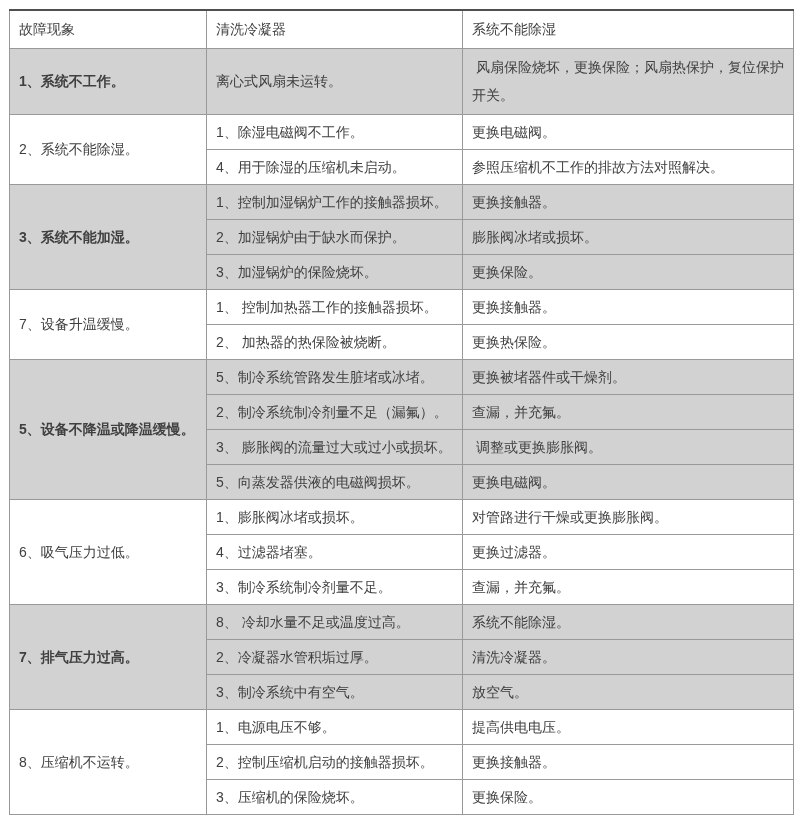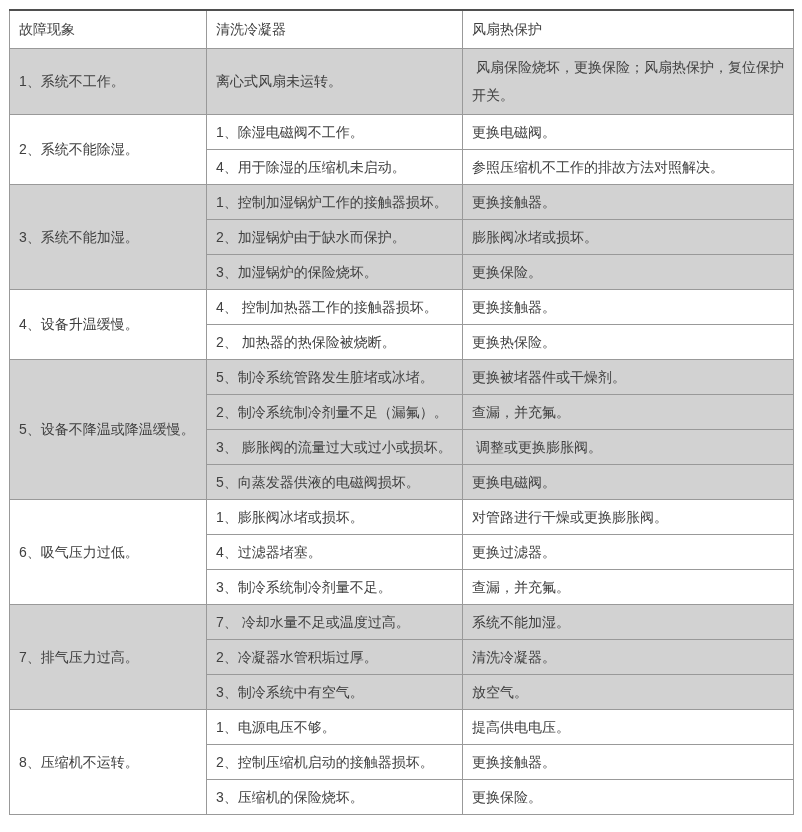--- a/index.html
+++ b/index.html
@@ -34,37 +34,37 @@
     text-align: left;
     vertical-align: middle;
     padding: 2px 9px;
     line-height: 2;
     overflow: hidden;
   }
   thead tr { height: 38px; }
   tr.item-row { height: 35px; }
   tr.item-row.tall { height: 66px; }
   .shaded td { background: var(--shaded-bg, #d2d2d2); }
-  td.phenomenon.shaded-cell { background: var(--shaded-bg, #d2d2d2); }
+  td.phenomenon.shaded-cell { background: var(--shaded-bg, #d2d2d2); font-weight: bold; }
 </style>
 </head>
 <body>
 
 <div class="page">
   <table class="fault-table">
     <colgroup>
       <col class="c1">
         <col class="c2">
         <col class="c3">
     </colgroup>
     <thead>
       <tr>
         <th>故障现象</th>
         <th>清洗冷凝器</th>
-        <th>风扇热保护</th>
+        <th>系统不能除湿</th>
       </tr>
     </thead>
     <tbody>
         <tr class="item-row shaded tall">
           <td rowspan="1" class="phenomenon shaded-cell">1、系统不工作。</td>
           <td class="cause">离心式风扇未运转。</td>
           <td class="solution">&nbsp;风扇保险烧坏，更换保险；风扇热保护，复位保护开关。</td>
         </tr>
         <tr class="item-row">
           <td rowspan="2" class="phenomenon">2、系统不能除湿。</td>
@@ -82,22 +82,22 @@
         </tr>
         <tr class="item-row shaded">
           <td class="cause">2、加湿锅炉由于缺水而保护。</td>
           <td class="solution">膨胀阀冰堵或损坏。</td>
         </tr>
         <tr class="item-row shaded">
           <td class="cause">3、加湿锅炉的保险烧坏。</td>
           <td class="solution">更换保险。</td>
         </tr>
         <tr class="item-row">
-          <td rowspan="2" class="phenomenon">4、设备升温缓慢。</td>
-          <td class="cause">4、 控制加热器工作的接触器损坏。</td>
+          <td rowspan="2" class="phenomenon">7、设备升温缓慢。</td>
+          <td class="cause">1、 控制加热器工作的接触器损坏。</td>
           <td class="solution">更换接触器。</td>
         </tr>
         <tr class="item-row">
           <td class="cause">2、 加热器的热保险被烧断。</td>
           <td class="solution">更换热保险。</td>
         </tr>
         <tr class="item-row shaded">
           <td rowspan="4" class="phenomenon shaded-cell">5、设备不降温或降温缓慢。</td>
           <td class="cause">5、制冷系统管路发生脏堵或冰堵。</td>
           <td class="solution">更换被堵器件或干燥剂。</td>
@@ -122,22 +122,22 @@
         <tr class="item-row">
           <td class="cause">4、过滤器堵塞。</td>
           <td class="solution">更换过滤器。</td>
         </tr>
         <tr class="item-row">
           <td class="cause">3、制冷系统制冷剂量不足。</td>
           <td class="solution">查漏，并充氟。</td>
         </tr>
         <tr class="item-row shaded">
           <td rowspan="3" class="phenomenon shaded-cell">7、排气压力过高。</td>
-          <td class="cause">7、 冷却水量不足或温度过高。</td>
-          <td class="solution">系统不能加湿。</td>
+          <td class="cause">8、 冷却水量不足或温度过高。</td>
+          <td class="solution">系统不能除湿。</td>
         </tr>
         <tr class="item-row shaded">
           <td class="cause">2、冷凝器水管积垢过厚。</td>
           <td class="solution">清洗冷凝器。</td>
         </tr>
         <tr class="item-row shaded">
           <td class="cause">3、制冷系统中有空气。</td>
           <td class="solution">放空气。</td>
         </tr>
         <tr class="item-row">

